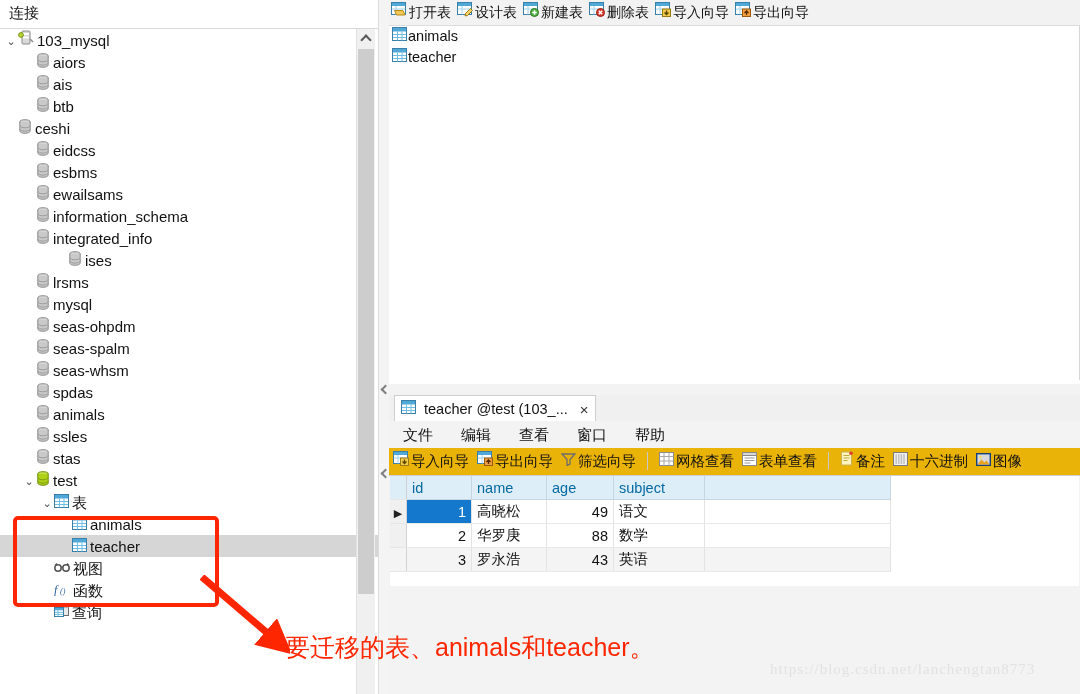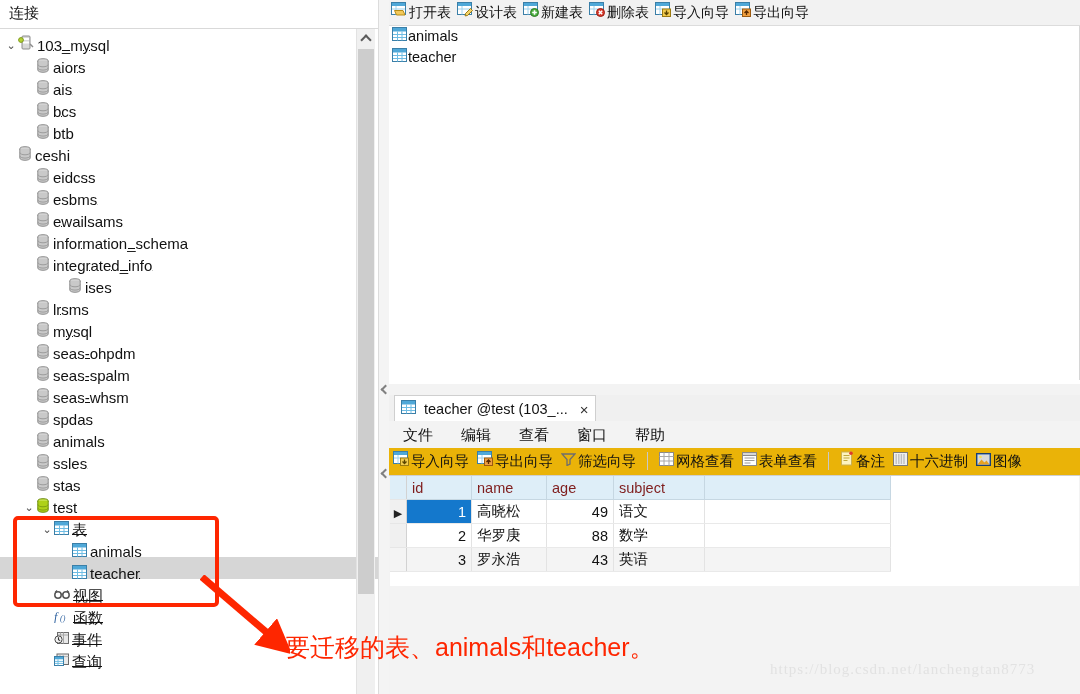--- a/index.html
+++ b/index.html
@@ -12,21 +12,21 @@
   #root{position:relative;width:1080px;height:694px;}
 
   
   #left-panel{position:absolute;left:0;top:0;width:378px;height:694px;background:#ffffff;}
   #conn-header{
     position:absolute;left:0;top:0;width:378px;height:28px;
     background:#ffffff;border-bottom:1px solid #d9d9d9;
   }
   #conn-header .title{position:absolute;left:9px;top:4px;font-size:15px;color:#1a1a1a;text-align:right;}
   #tree-scroll{position:absolute;left:0;top:29px;width:378px;height:665px;background:#fff;overflow:hidden;}
-  .tree-row{position:relative;height:22px;line-height:29px;white-space:nowrap;font-size:15px;color:#111;text-decoration:underline;}
+  .tree-row{position:relative;height:22px;line-height:22px;white-space:nowrap;font-size:15px;color:#111;}
   .tree-row.selected{background:#d6d6d6;}
   .twisty{
     display:inline-block;width:14px;text-align:center;color:#4d4d4d;font-size:11px;
     vertical-align:middle;
   }
   .twisty.empty{color:transparent;}
   .node-label{vertical-align:middle;margin-left:3px;}
 
   
   .ic{display:inline-block;vertical-align:middle;position:relative;}
@@ -76,21 +76,21 @@
   .menu-item{display:inline-block;height:27px;line-height:27px;padding:0 14px;font-size:15px;color:#111;}
   #edit-toolbar{position:absolute;left:0;top:64px;width:691px;height:27px;background:#eab308;border-bottom:1px solid #cfcfcf;white-space:nowrap;}
   .etb{display:inline-block;height:27px;line-height:27px;padding:0 4px;font-size:14.5px;color:#111;vertical-align:top;}
   .etb .ic{margin-right:2px;margin-top:-2px;}
   .etb-sep{display:inline-block;width:1px;height:18px;background:#c8c8c8;margin:4px 7px;vertical-align:top;}
 
   
   #grid{position:absolute;left:1px;top:92px;width:689px;height:110px;background:#ffffff;font-size:14.5px;}
   #grid table{border-collapse:collapse;}
   #grid td,#grid th{height:23px;padding:0 5px;font-weight:normal;font-size:14.5px;}
-  #grid thead th{background:#deeef8;border-right:1px solid #c6d7e2;border-bottom:1px solid #c6d7e2;text-align:left;color:#7f1d1d;}
+  #grid thead th{background:#deeef8;border-right:1px solid #c6d7e2;border-bottom:1px solid #c6d7e2;text-align:left;color:#0369a1;}
   #grid .rowhdr{width:16px;background:#f0f0f0;border-right:1px solid #d2d2d2;border-bottom:1px solid #e6e6e6;padding:0;text-align:center;}
   #grid thead .rowhdr{background:#deeef8;}
   #grid td{border-right:1px solid #e3e3e3;border-bottom:1px solid #e9e9e9;background:#fff;}
   #grid tr.alt td{background:#f4f4f4;}
   #grid td.num{text-align:right;}
   #grid td.sel{background:#1478cc;color:#fff;}
   #grid .caret{color:#222;font-size:11px;}
   #grid .cmpad{width:175px;}
 
   
@@ -129,25 +129,20 @@
         <div class="tree-row" style="padding-left: 22px;"><span class="twisty empty"></span><span class="ic"><svg width="14" height="15" viewBox="0 0 14 15">
               <ellipse cx="7" cy="3" rx="5.2" ry="2.3" fill="#d3d3d3" stroke="#8f8f8f"></ellipse>
               <path d="M1.8 3v9c0 1.3 2.3 2.3 5.2 2.3s5.2-1 5.2-2.3V3" fill="#c9c9c9" stroke="#8f8f8f"></path>
               <path d="M1.8 6.5c0 1.3 2.3 2.3 5.2 2.3s5.2-1 5.2-2.3M1.8 9.8c0 1.3 2.3 2.3 5.2 2.3s5.2-1 5.2-2.3" stroke="#9c9c9c" fill="none"></path>
             </svg></span><span class="node-label">aiors</span></div>
         <div class="tree-row" style="padding-left: 22px;"><span class="twisty empty"></span><span class="ic"><svg width="14" height="15" viewBox="0 0 14 15">
               <ellipse cx="7" cy="3" rx="5.2" ry="2.3" fill="#d3d3d3" stroke="#8f8f8f"></ellipse>
               <path d="M1.8 3v9c0 1.3 2.3 2.3 5.2 2.3s5.2-1 5.2-2.3V3" fill="#c9c9c9" stroke="#8f8f8f"></path>
               <path d="M1.8 6.5c0 1.3 2.3 2.3 5.2 2.3s5.2-1 5.2-2.3M1.8 9.8c0 1.3 2.3 2.3 5.2 2.3s5.2-1 5.2-2.3" stroke="#9c9c9c" fill="none"></path>
             </svg></span><span class="node-label">ais</span></div>
-        <div class="tree-row" style="padding-left: 22px;"><span class="twisty empty"></span><span class="ic"><svg width="14" height="15" viewBox="0 0 14 15">
-              <ellipse cx="7" cy="3" rx="5.2" ry="2.3" fill="#d3d3d3" stroke="#8f8f8f"></ellipse>
-              <path d="M1.8 3v9c0 1.3 2.3 2.3 5.2 2.3s5.2-1 5.2-2.3V3" fill="#c9c9c9" stroke="#8f8f8f"></path>
-              <path d="M1.8 6.5c0 1.3 2.3 2.3 5.2 2.3s5.2-1 5.2-2.3M1.8 9.8c0 1.3 2.3 2.3 5.2 2.3s5.2-1 5.2-2.3" stroke="#9c9c9c" fill="none"></path>
-            </svg></span><span class="node-label">bcs</span></div>
         <div class="tree-row" style="padding-left: 22px;"><span class="twisty empty"></span><span class="ic"><svg width="14" height="15" viewBox="0 0 14 15">
               <ellipse cx="7" cy="3" rx="5.2" ry="2.3" fill="#d3d3d3" stroke="#8f8f8f"></ellipse>
               <path d="M1.8 3v9c0 1.3 2.3 2.3 5.2 2.3s5.2-1 5.2-2.3V3" fill="#c9c9c9" stroke="#8f8f8f"></path>
               <path d="M1.8 6.5c0 1.3 2.3 2.3 5.2 2.3s5.2-1 5.2-2.3M1.8 9.8c0 1.3 2.3 2.3 5.2 2.3s5.2-1 5.2-2.3" stroke="#9c9c9c" fill="none"></path>
             </svg></span><span class="node-label">btb</span></div>
         <div class="tree-row" style="padding-left: 4px;"><span class="twisty empty"></span><span class="ic"><svg width="14" height="15" viewBox="0 0 14 15">
               <ellipse cx="7" cy="3" rx="5.2" ry="2.3" fill="#d3d3d3" stroke="#8f8f8f"></ellipse>
               <path d="M1.8 3v9c0 1.3 2.3 2.3 5.2 2.3s5.2-1 5.2-2.3V3" fill="#c9c9c9" stroke="#8f8f8f"></path>
               <path d="M1.8 6.5c0 1.3 2.3 2.3 5.2 2.3s5.2-1 5.2-2.3M1.8 9.8c0 1.3 2.3 2.3 5.2 2.3s5.2-1 5.2-2.3" stroke="#9c9c9c" fill="none"></path>
             </svg></span><span class="node-label">ceshi</span></div>
@@ -249,26 +244,20 @@
         <div class="tree-row" style="padding-left: 40px;"><span class="twisty empty"></span><span class="ic"><svg width="16" height="13" viewBox="0 0 16 13">
               <circle cx="4" cy="7" r="3.2" fill="none" stroke="#555" stroke-width="1.5"></circle>
               <circle cx="12" cy="7" r="3.2" fill="none" stroke="#555" stroke-width="1.5"></circle>
               <path d="M7.2 6.2h1.6" stroke="#555" stroke-width="1.5"></path>
               <path d="M1.2 4.2l2-1.6M14.8 4.2l-2-1.6" stroke="#555" stroke-width="1.4"></path>
             </svg></span><span class="node-label">视图</span></div>
         <div class="tree-row" style="padding-left: 40px;"><span class="twisty empty"></span><span class="ic"><svg width="16" height="14" viewBox="0 0 16 14">
               <text x="0" y="11.5" font-family="Liberation Serif, serif" font-style="italic" font-size="12" fill="#2b5f9e">f</text>
               <text x="6" y="12" font-family="Liberation Serif, serif" font-style="italic" font-size="8" fill="#2b5f9e">()</text>
             </svg></span><span class="node-label">函数</span></div>
-        <div class="tree-row" style="padding-left: 40px;"><span class="twisty empty"></span><span class="ic"><svg width="15" height="14" viewBox="0 0 15 14">
-              <rect x="3.5" y="1.5" width="11" height="11" fill="#e8e8e8" stroke="#6d6d6d"></rect>
-              <path d="M4 4h10M6.5 1.5v11M9.5 1.5v11" stroke="#a8a8a8"></path>
-              <circle cx="4.5" cy="8.5" r="3.6" fill="#f2f2f2" stroke="#4a4a4a"></circle>
-              <path d="M4.5 6.2v2.4l1.6 1" stroke="#333" stroke-width="1.1" fill="none"></path>
-            </svg></span><span class="node-label">事件</span></div>
         <div class="tree-row" style="padding-left: 40px;"><span class="twisty empty"></span><span class="ic"><svg width="15" height="14" viewBox="0 0 15 14">
               <rect x="3" y="1" width="11.5" height="10.5" fill="#eaeaea" stroke="#6b6b6b"></rect>
               <path d="M3 3.6h11.5M6 1v10.5M9.2 1v10.5" stroke="#b0b0b0"></path>
               <rect x="0.5" y="3.5" width="9" height="9" fill="#ffffff" stroke="#3a7fa8"></rect>
               <rect x="1" y="4" width="8" height="2.3" fill="#4fa8d8"></rect>
               <path d="M1 8.4h8M1 10.4h8M4 6.3v6.1" stroke="#6fbde4"></path>
             </svg></span><span class="node-label">查询</span></div>
       </div>
 
     <div id="tree-vscroll">

